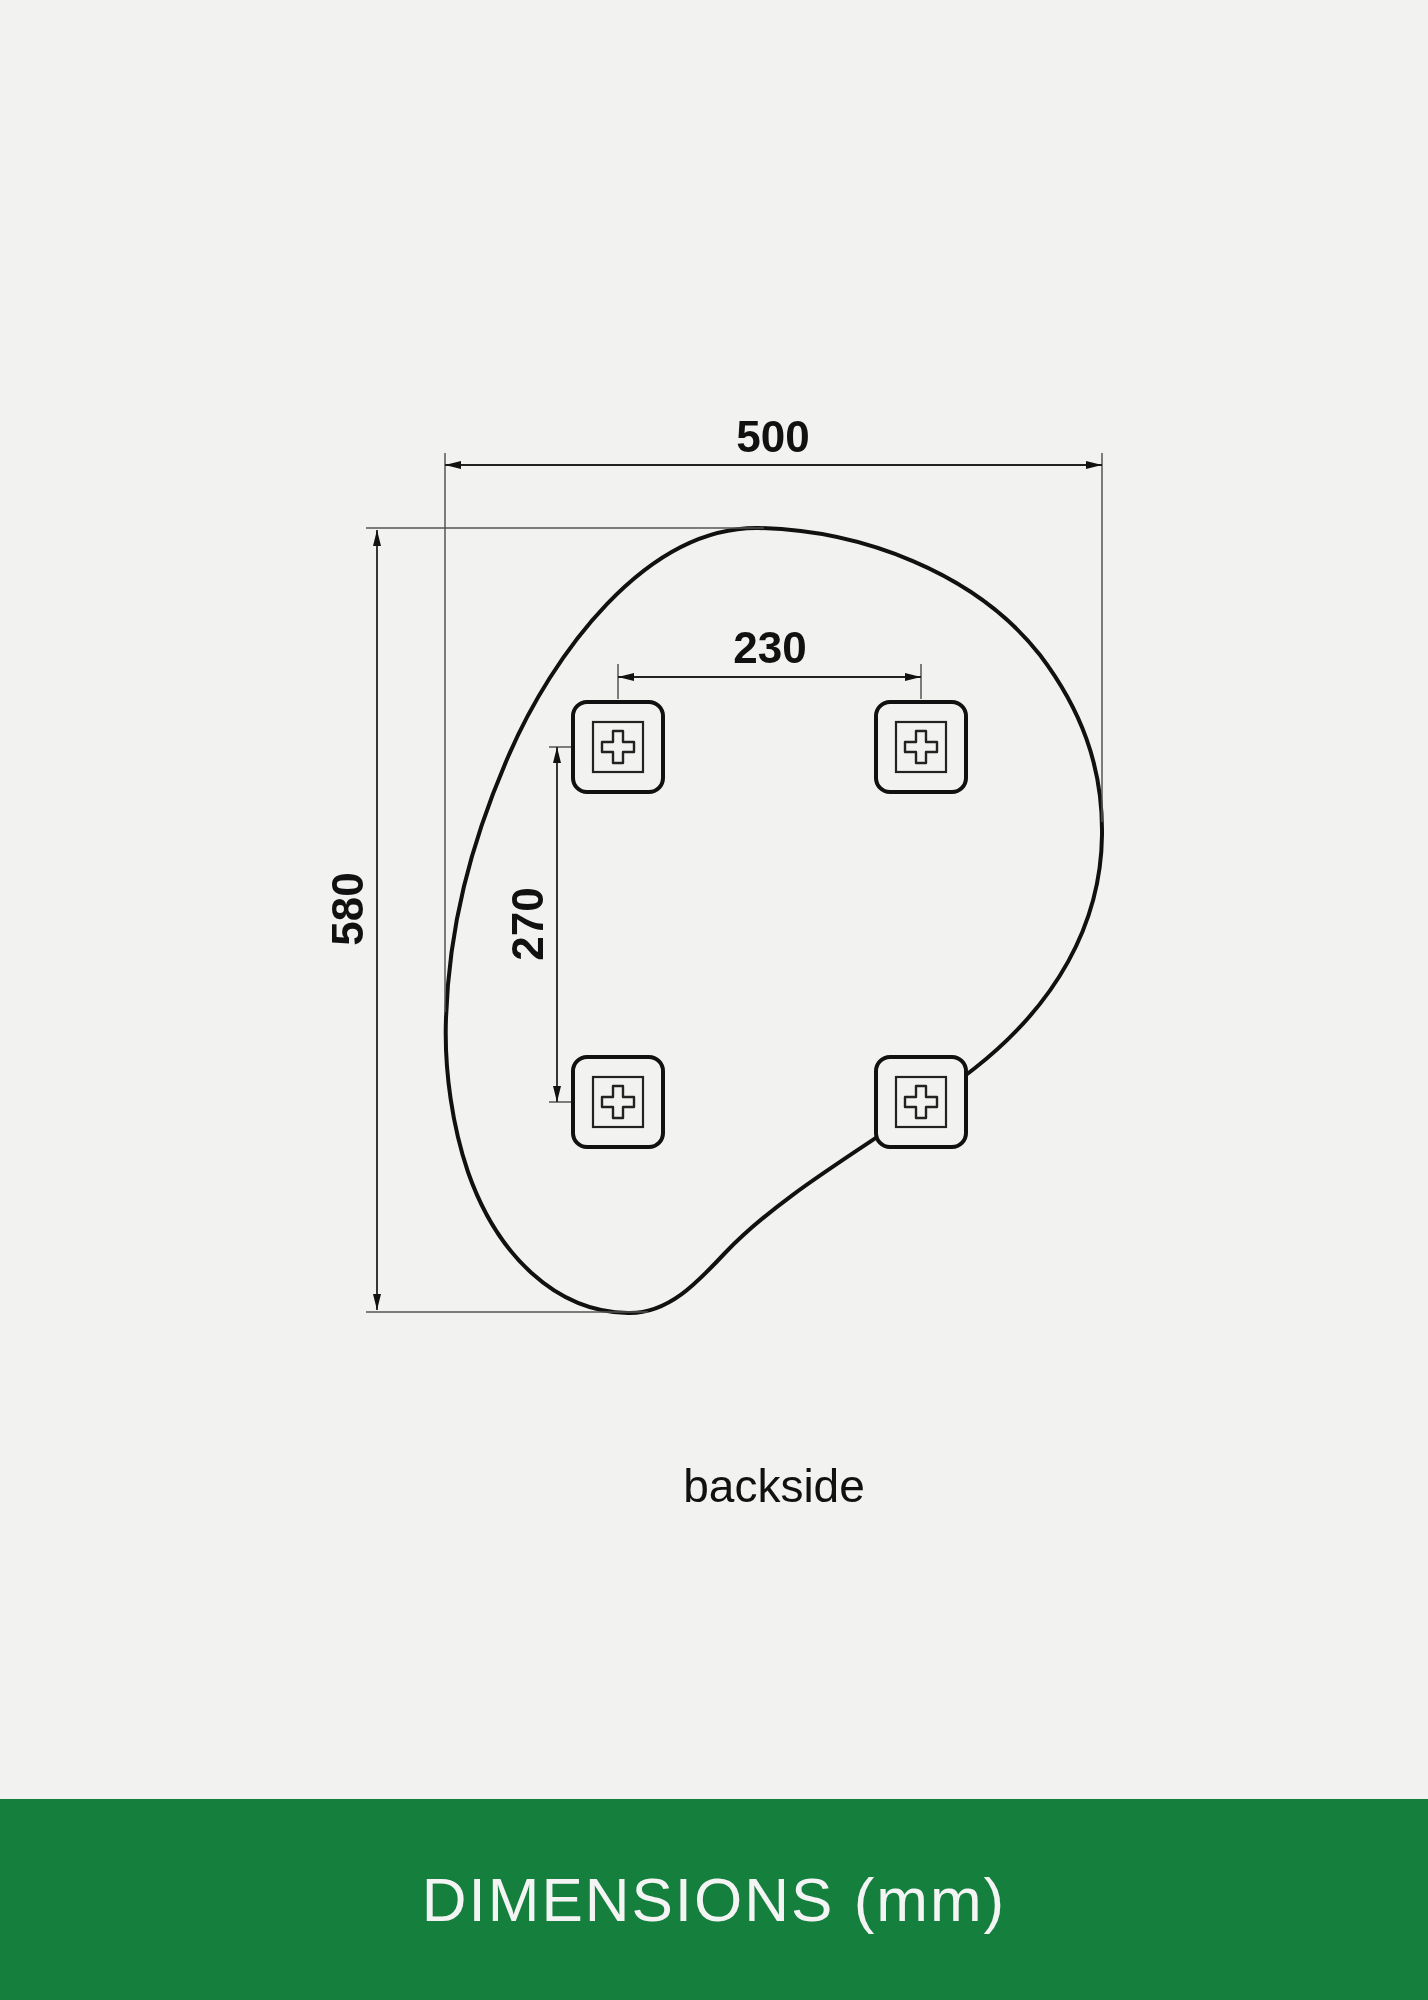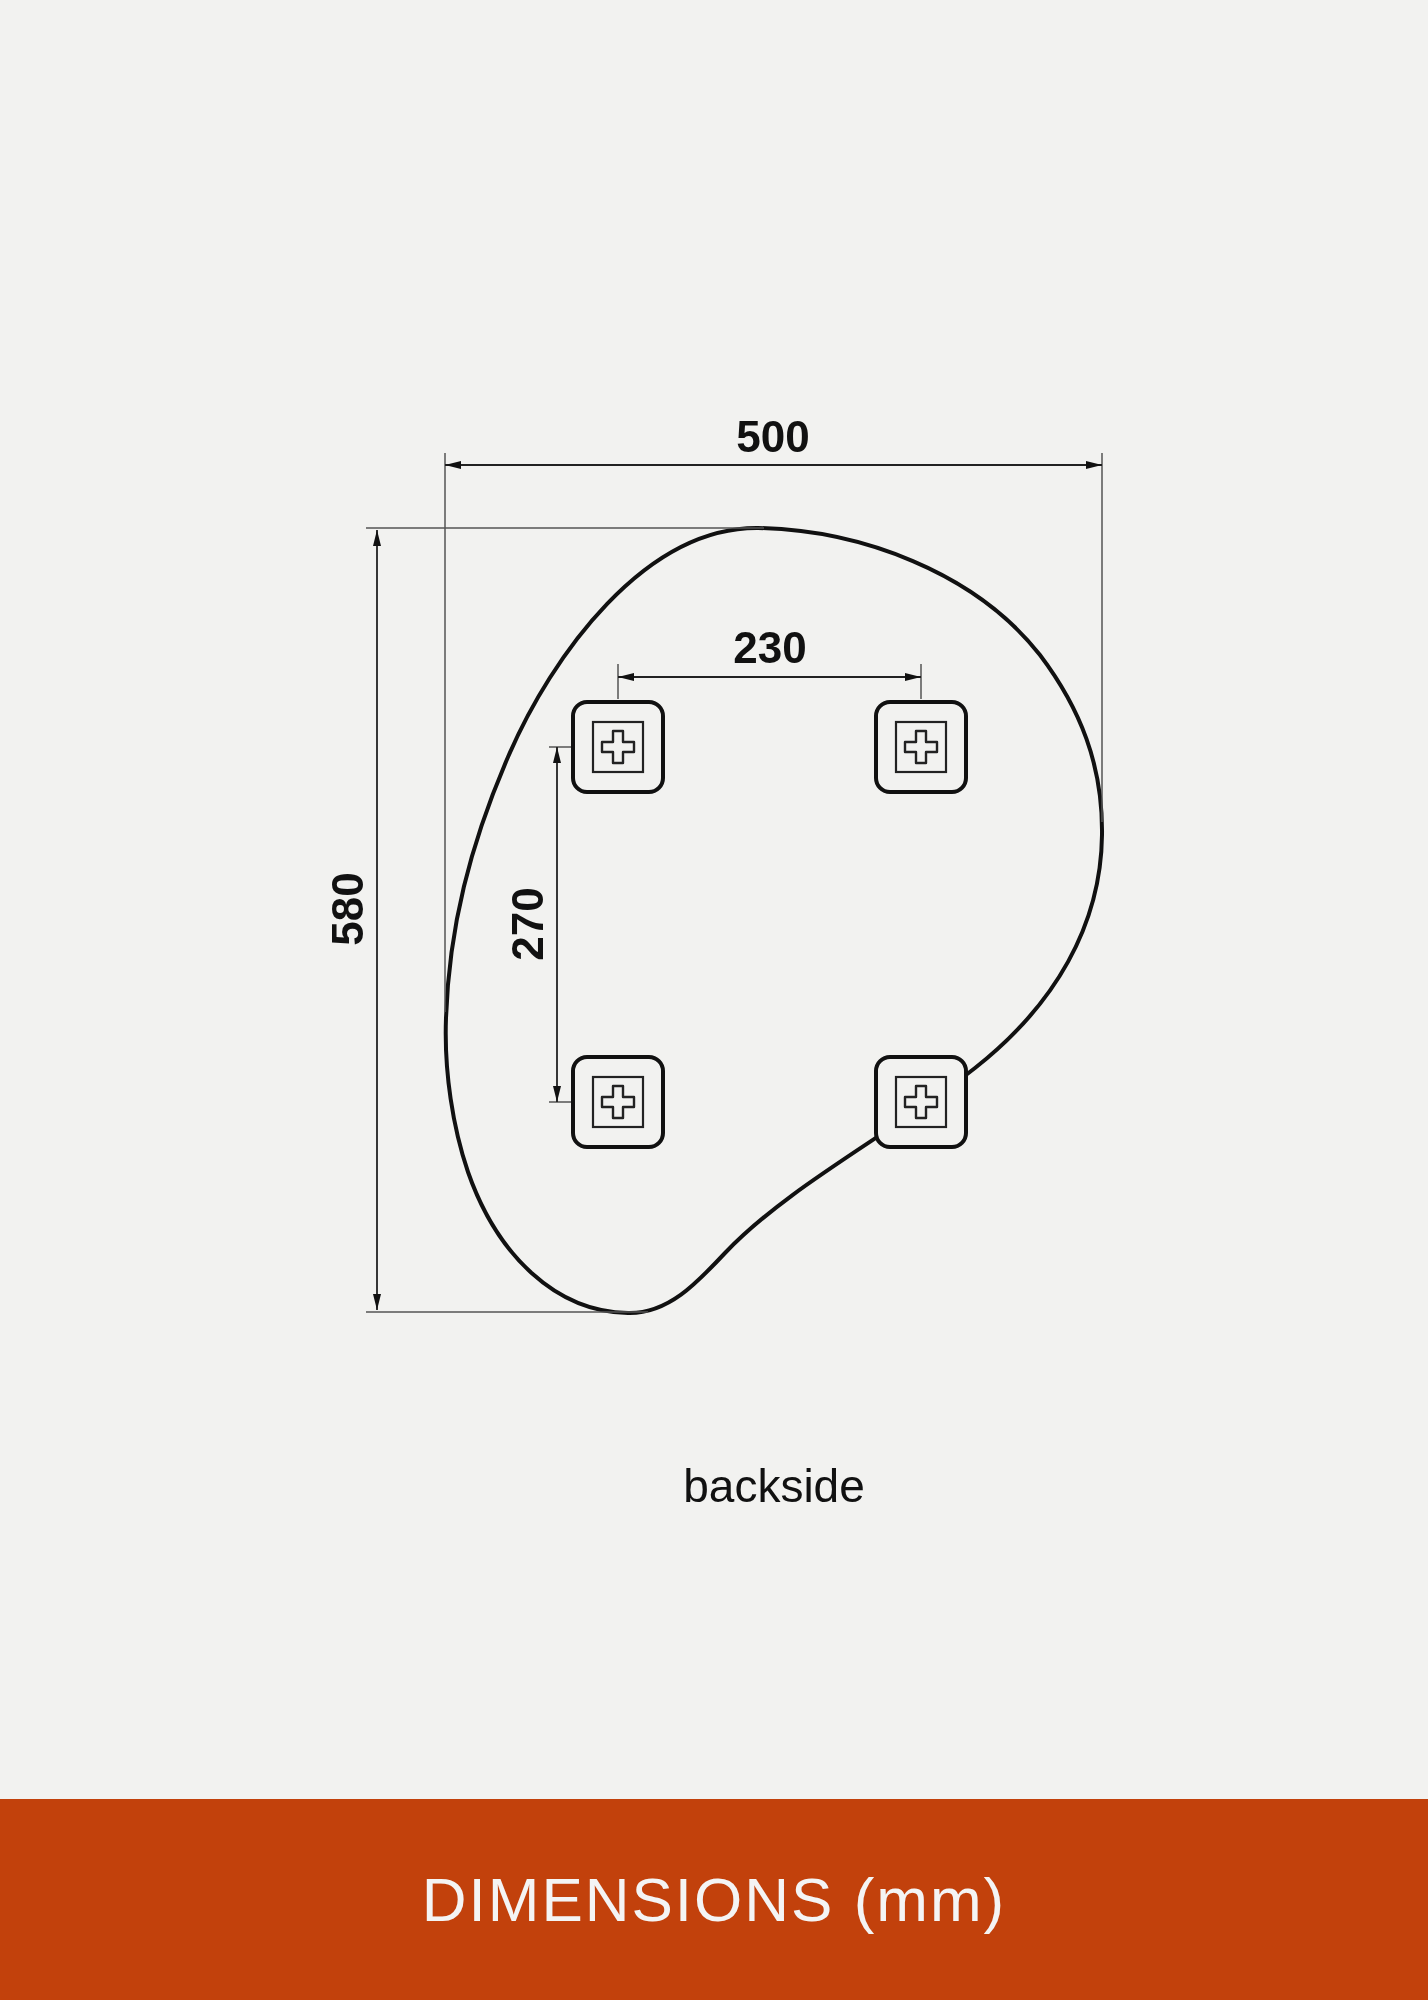--- a/index.html
+++ b/index.html
@@ -32,21 +32,21 @@
     font-size: 46px;
     font-weight: 400;
     fill: #111111;
   }
   .footer-band {
     position: absolute;
     left: 0;
     bottom: 0;
     width: 1428px;
     height: 201px;
-    background: #c2410c;
+    background: #15803d;
     display: flex;
     align-items: center;
     justify-content: center;
   }
   .footer-title {
     color: #f4f4f4;
     font-size: 62px;
     font-weight: 400;
     letter-spacing: 2px;
     white-space: nowrap;

